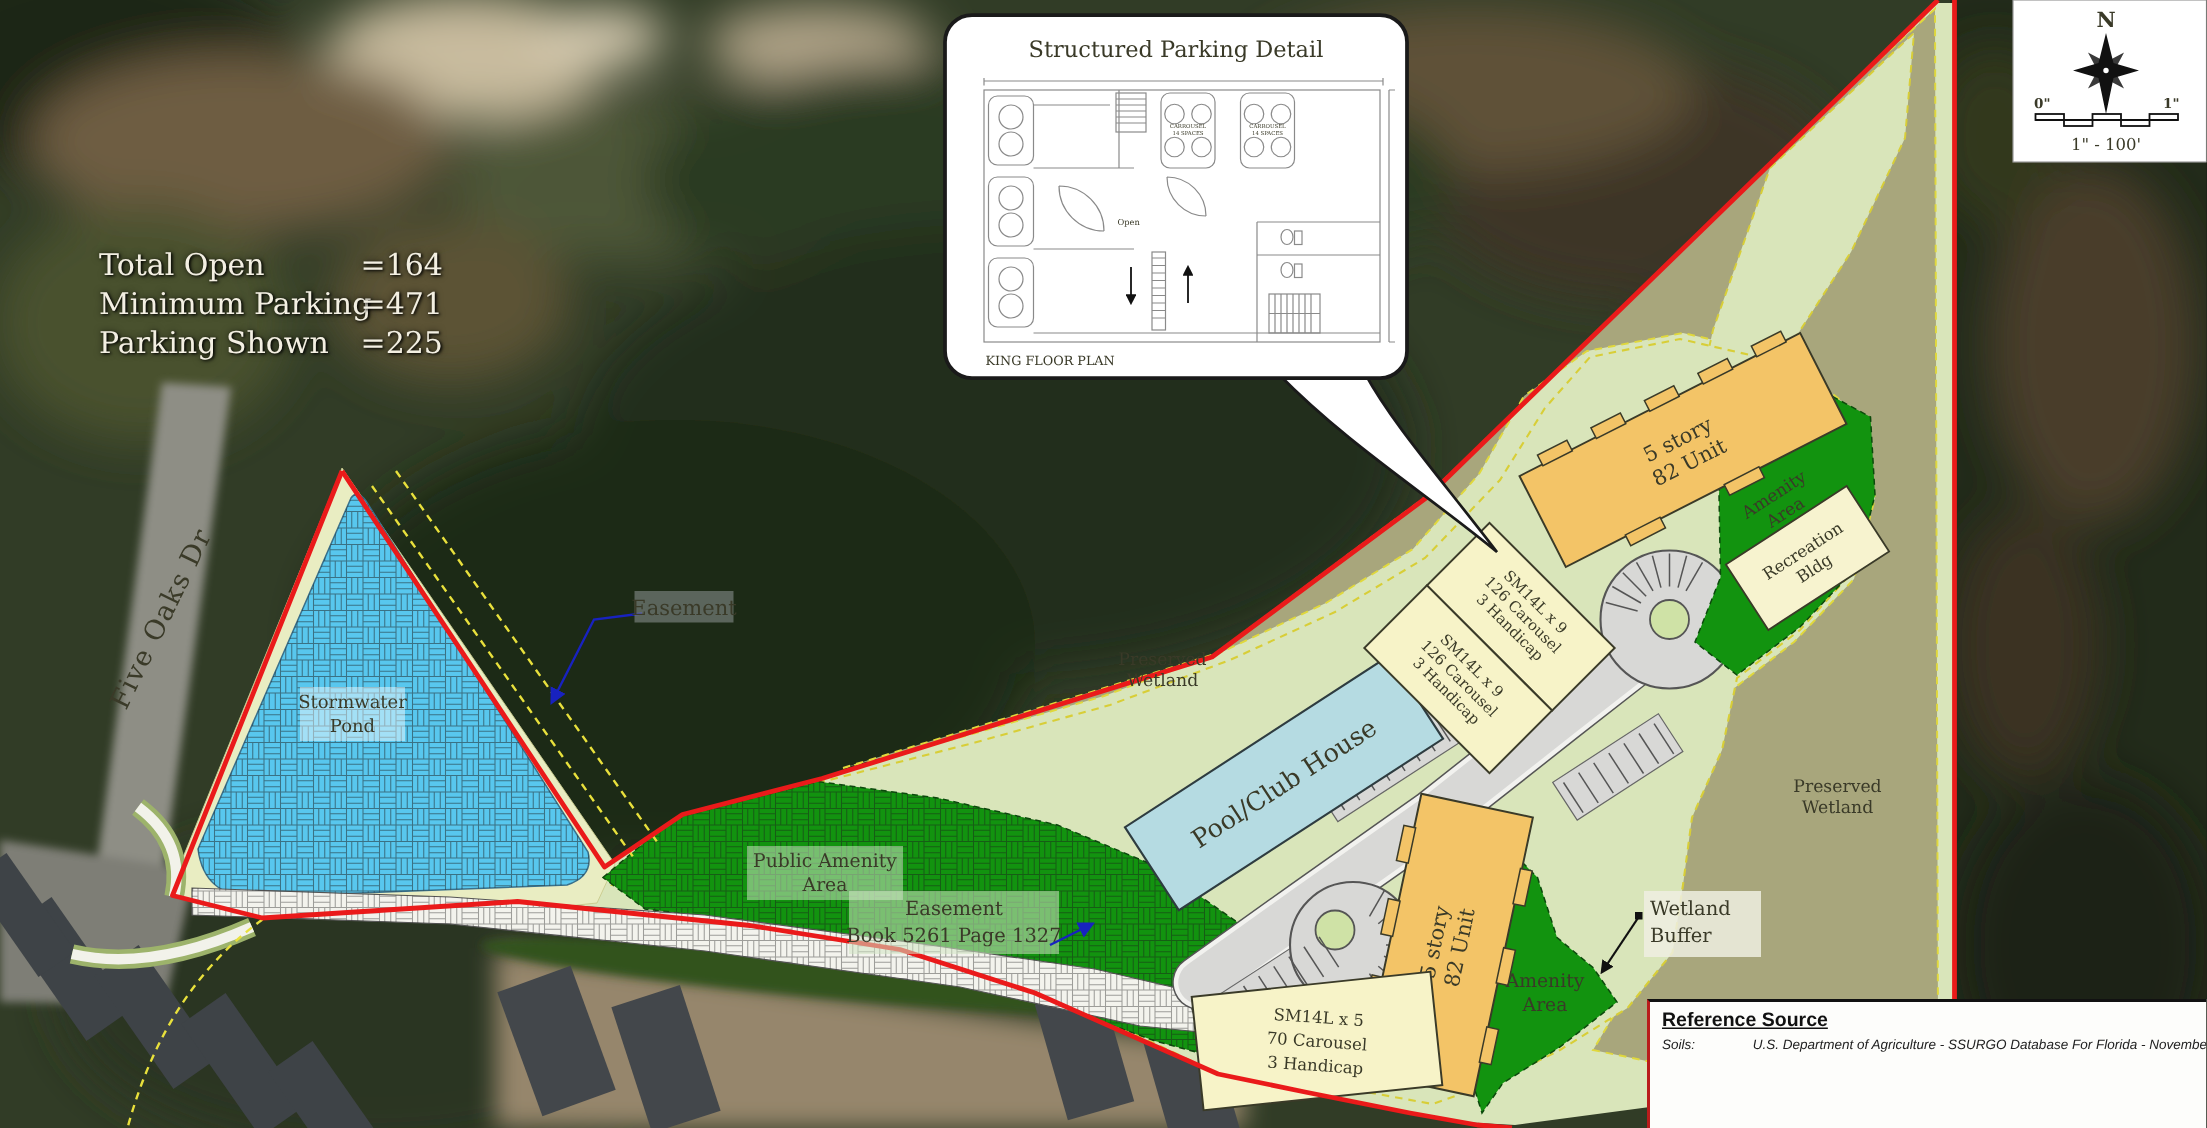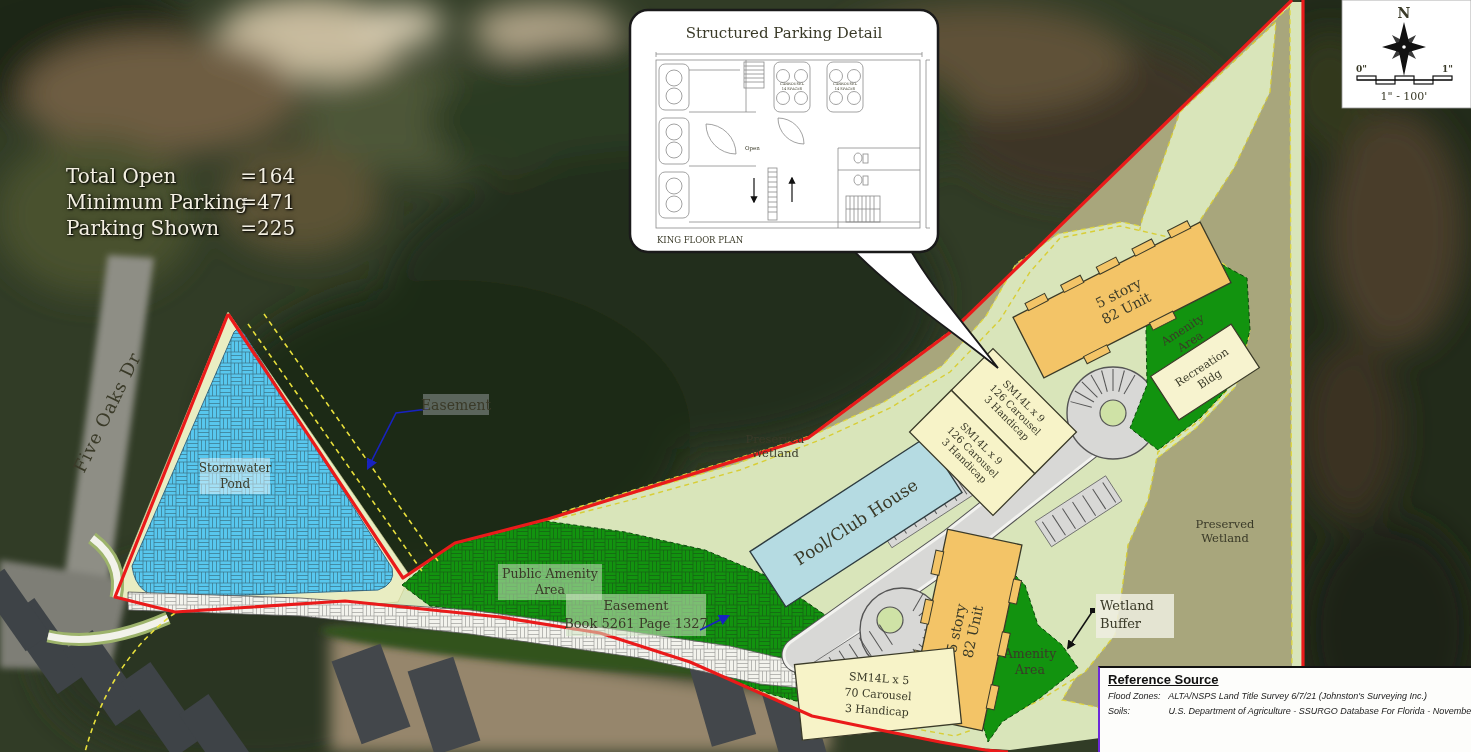--- a/index.html
+++ b/index.html
@@ -4,21 +4,21 @@
 <style>
   html,body{margin:0;padding:0;background:#111;}
   #stage{position:relative;width:1471px;height:752px;overflow:hidden;font-family:"DejaVu Serif",serif;}
   #stage svg{position:absolute;left:0;top:0;}
   text{font-family:"DejaVu Serif",serif;fill:#3a3a28;}
   .stats{position:absolute;left:66px;top:164px;color:#f3efe2;font-size:20px;
          text-shadow:1px 1px 2px #000,0 0 5px rgba(0,0,0,.65);}
   .stats .row{height:26px;white-space:nowrap;}
   .stats .lab{display:inline-block;width:168px;}
   .refbox{position:absolute;left:1098px;top:666px;width:373px;height:86px;background:#fdfdfb;
-          border-top:2px solid #111;border-left:2px solid #6d28d9;box-sizing:border-box;
+          border-top:2px solid #111;border-left:2px solid #b91c1c;box-sizing:border-box;
           padding:4px 8px 0 8px;font-family:"Liberation Sans",sans-serif;}
   .refbox h4{margin:0 0 4px 0;font-size:13px;color:#111;text-decoration:underline;}
   .refbox .rrow{font-style:italic;font-size:9px;color:#222;height:15px;white-space:nowrap;}
   .refbox .rlab{display:inline-block;width:58px;font-style:italic;}
 </style>
 </head>
 <body>
 
 <div id="stage">
 <svg width="1471" height="752" viewBox="0 0 1471 752">
@@ -428,21 +428,17 @@
   </div>
   <div class="row">
     <span class="lab">Parking Shown</span>
     <span class="val">=225</span>
   </div>
 </div>
 
 <div class="refbox">
   <h4>Reference Source</h4>
   <div class="rrow">
-    <span class="rlab">Flood Zones:</span>
-    <span>ALTA/NSPS Land Title Survey 6/7/21 (Johnston's Surveying Inc.)</span>
-  </div>
-  <div class="rrow">
     <span class="rlab">Soils:</span>
     <span>U.S. Department of Agriculture - SSURGO Database For Florida - November 2015</span>
   </div>
 </div>
 </div>
 
 </body></html>

